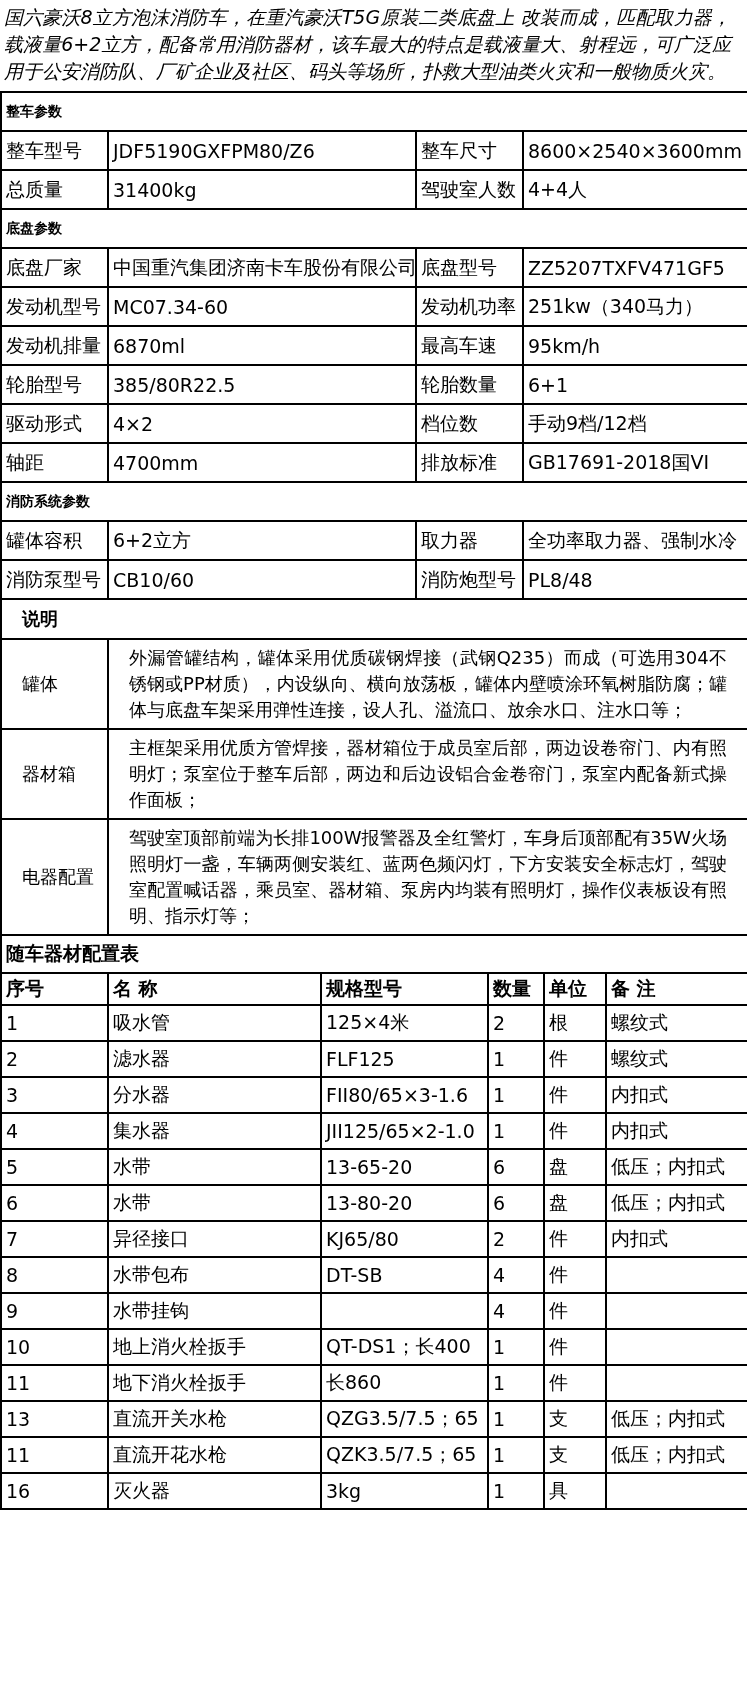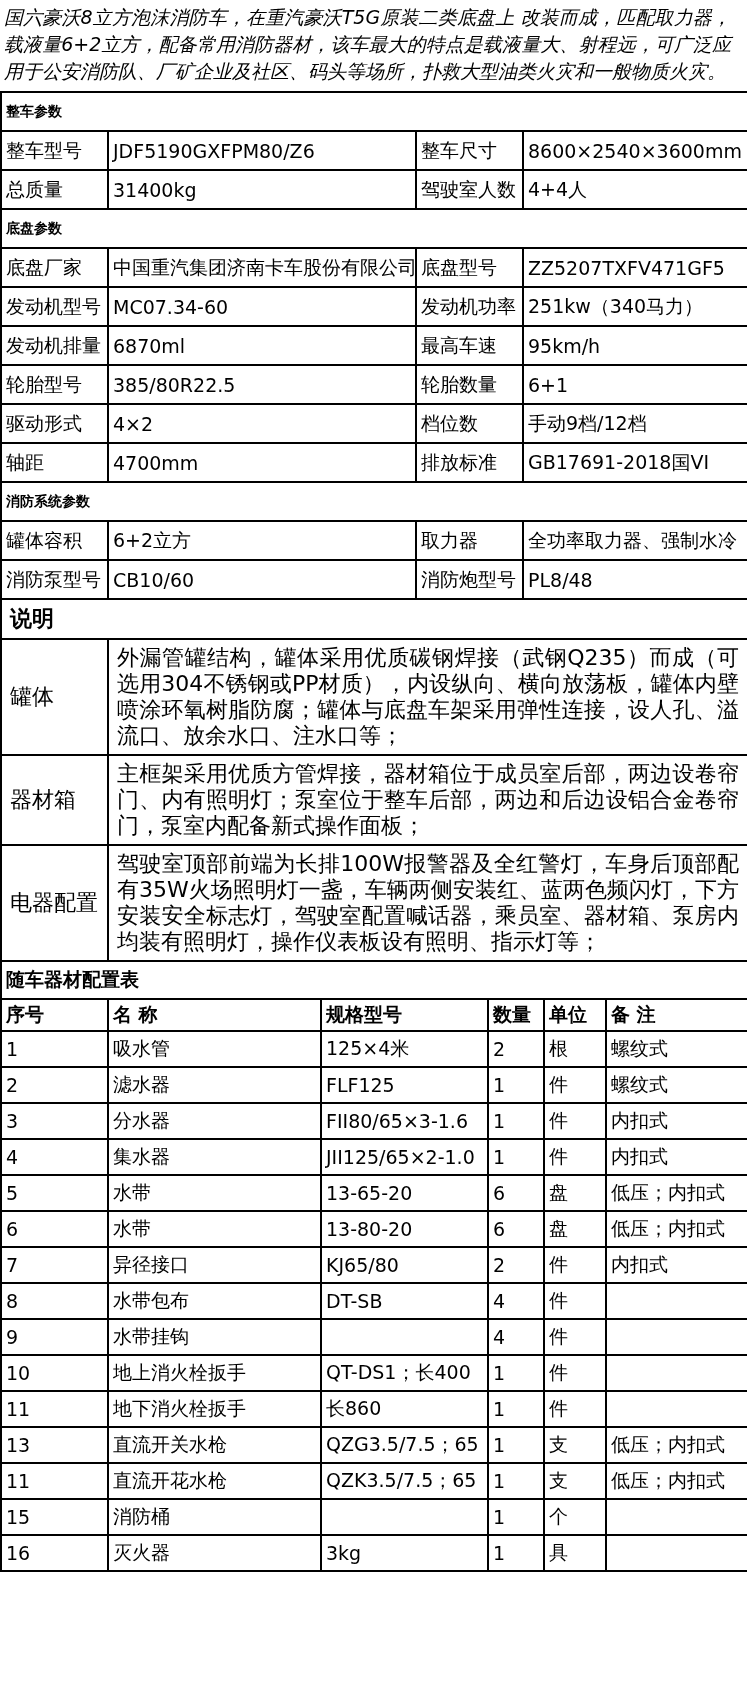--- a/index.html
+++ b/index.html
@@ -38,21 +38,21 @@
   }
   
   .params col.c1{width:107px;}
   .params col.c2{width:308px;}
   .params col.c3{width:107px;}
   .params col.c4{width:225px;}
   .params td{white-space:nowrap;height:33px;}
   
   .notes col.c1{width:107px;}
   .notes col.c2{width:640px;}
-  .notes td{font-size:22px;line-height:26px;padding:5px 8px;text-align:justify;}
+  .notes td{font-size:18px;line-height:26px;padding:5px 20px;text-align:justify;}
   .notes td.lab{white-space:nowrap;text-align:left;}
   
   .equip col.c1{width:107px;}
   .equip col.c2{width:213px;}
   .equip col.c3{width:167px;}
   .equip col.c4{width:56px;}
   .equip col.c5{width:62px;}
   .equip col.c6{width:142px;}
   .equip td{white-space:nowrap;height:30px;}
   .equip td.hdr{font-weight:bold;height:26px;}
@@ -310,28 +310,20 @@
     </tr>
     <tr>
       <td>11</td>
       <td>直流开花水枪</td>
       <td>QZK3.5/7.5；65</td>
       <td>1</td>
       <td>支</td>
       <td>低压；内扣式</td>
     </tr>
     <tr>
-      <td>15</td>
-      <td>消防桶</td>
-      <td></td>
-      <td>1</td>
-      <td>个</td>
-      <td></td>
-    </tr>
-    <tr>
       <td>16</td>
       <td>灭火器</td>
       <td>3kg</td>
       <td>1</td>
       <td>具</td>
       <td></td>
     </tr>
 
   </tbody>
     </table>

